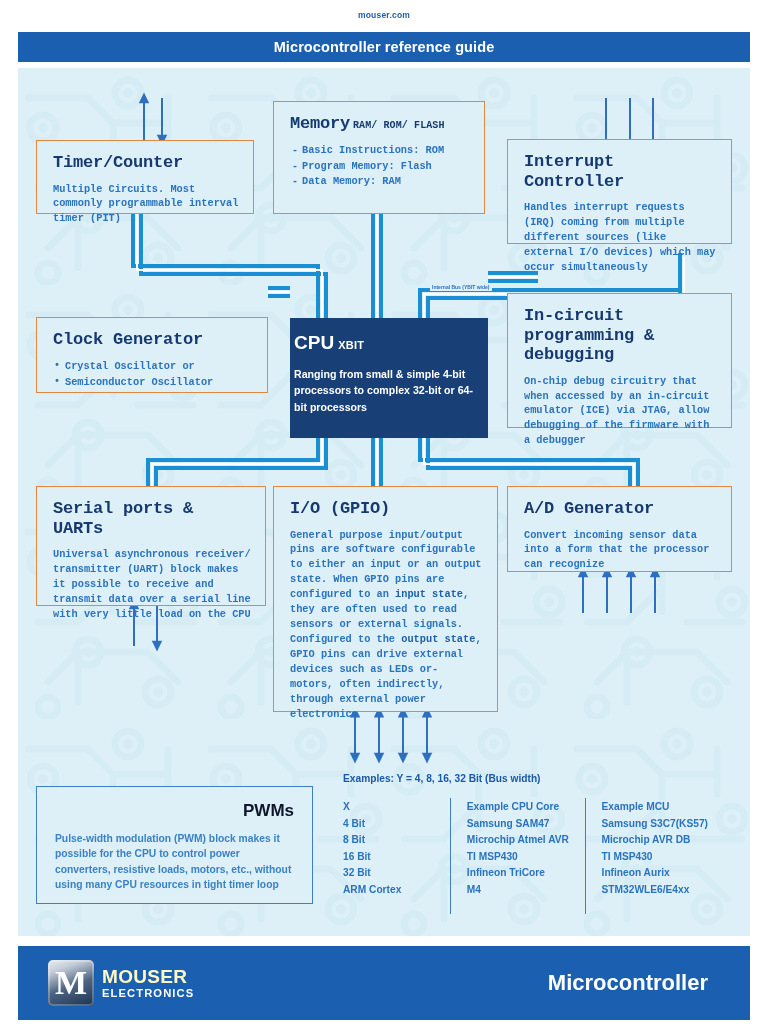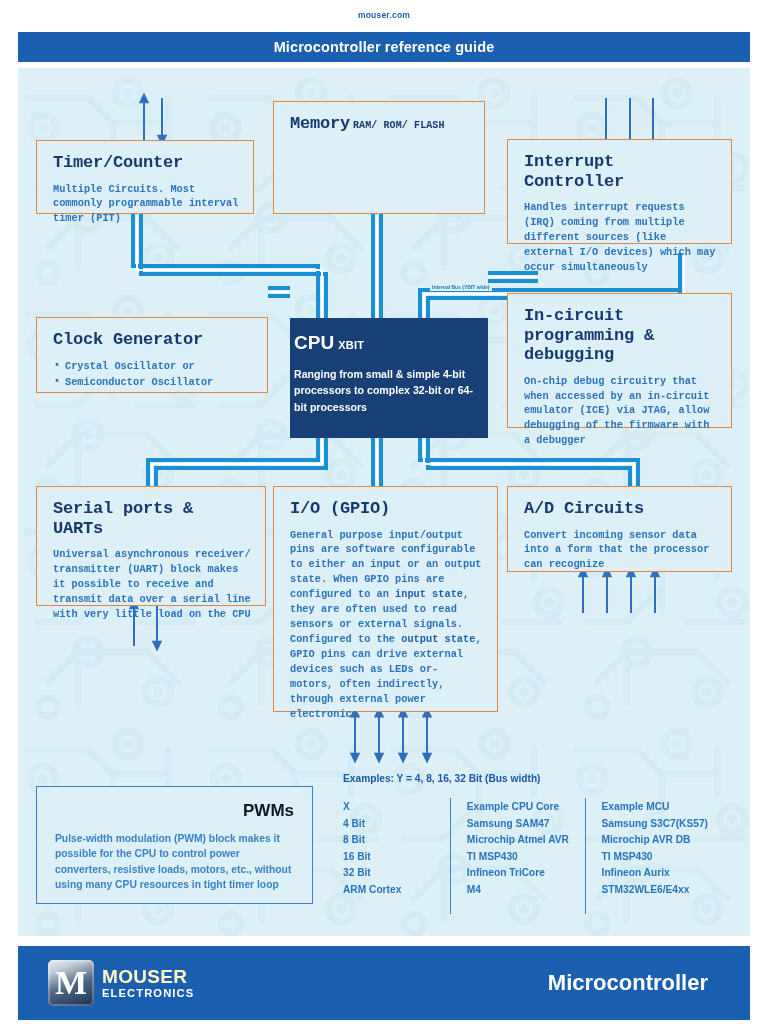--- a/index.html
+++ b/index.html
@@ -304,20 +304,25 @@
 
     <div class="box" style="left:18px; top:72px; width:218px; height:74px;">
       <h3>Timer/Counter</h3>
       <p>Multiple Circuits. Most commonly programmable interval timer (PIT)</p>
     </div>
 
     <div class="box memlist" style="left:255px; top:33px; width:212px; height:113px;">
       <h3>
         <span>Memory</span><span class="sub">RAM/ ROM/ FLASH</span>
       </h3>
+      <ul>
+        <li>Basic Instructions: ROM</li>
+        <li>Program Memory: Flash</li>
+        <li>Data Memory: RAM</li>
+      </ul>
     </div>
 
     <div class="box" style="left:489px; top:71px; width:225px; height:105px;">
       <h3>Interrupt Controller</h3>
       <p>Handles interrupt requests (IRQ) coming from multiple different sources (like external I/O devices) which may occur simultaneously</p>
     </div>
 
     <div class="box" style="left:18px; top:249px; width:232px; height:76px;">
       <h3>Clock Generator</h3>
       <ul>
@@ -346,21 +351,21 @@
     </div>
 
     <div class="box" style="left:255px; top:418px; width:225px; height:226px;">
       <h3>I/O (GPIO)</h3>
       <p>
         <span>General purpose input/output pins are software configurable to either an input or an output state. When GPIO pins are configured to an </span><b>input state</b><span>, they are often used to read sensors or external signals. Configured to the </span><b>output state</b><span>, GPIO pins can drive external devices such as LEDs or- motors, often indirectly, through external power electronics</span>
       </p>
     </div>
 
     <div class="box" style="left:489px; top:418px; width:225px; height:86px;">
-      <h3>A/D Circuits</h3>
+      <h3>A/D Generator</h3>
       <p>Convert incoming sensor data into a form that the processor can recognize</p>
     </div>
 
     <div class="pwm-box" style="left:18px; top:718px; width:277px; height:118px;">
       <h3>PWMs</h3>
       <p>Pulse-width modulation (PWM) block makes it possible for the CPU to control power converters, resistive loads, motors, etc., without using many CPU resources in tight timer loop</p>
     </div>
 
     <div class="examples" style="left:325px; top:705px; width:400px;">
       <div class="cap">Examples: Y = 4, 8, 16, 32 Bit (Bus width)</div>

